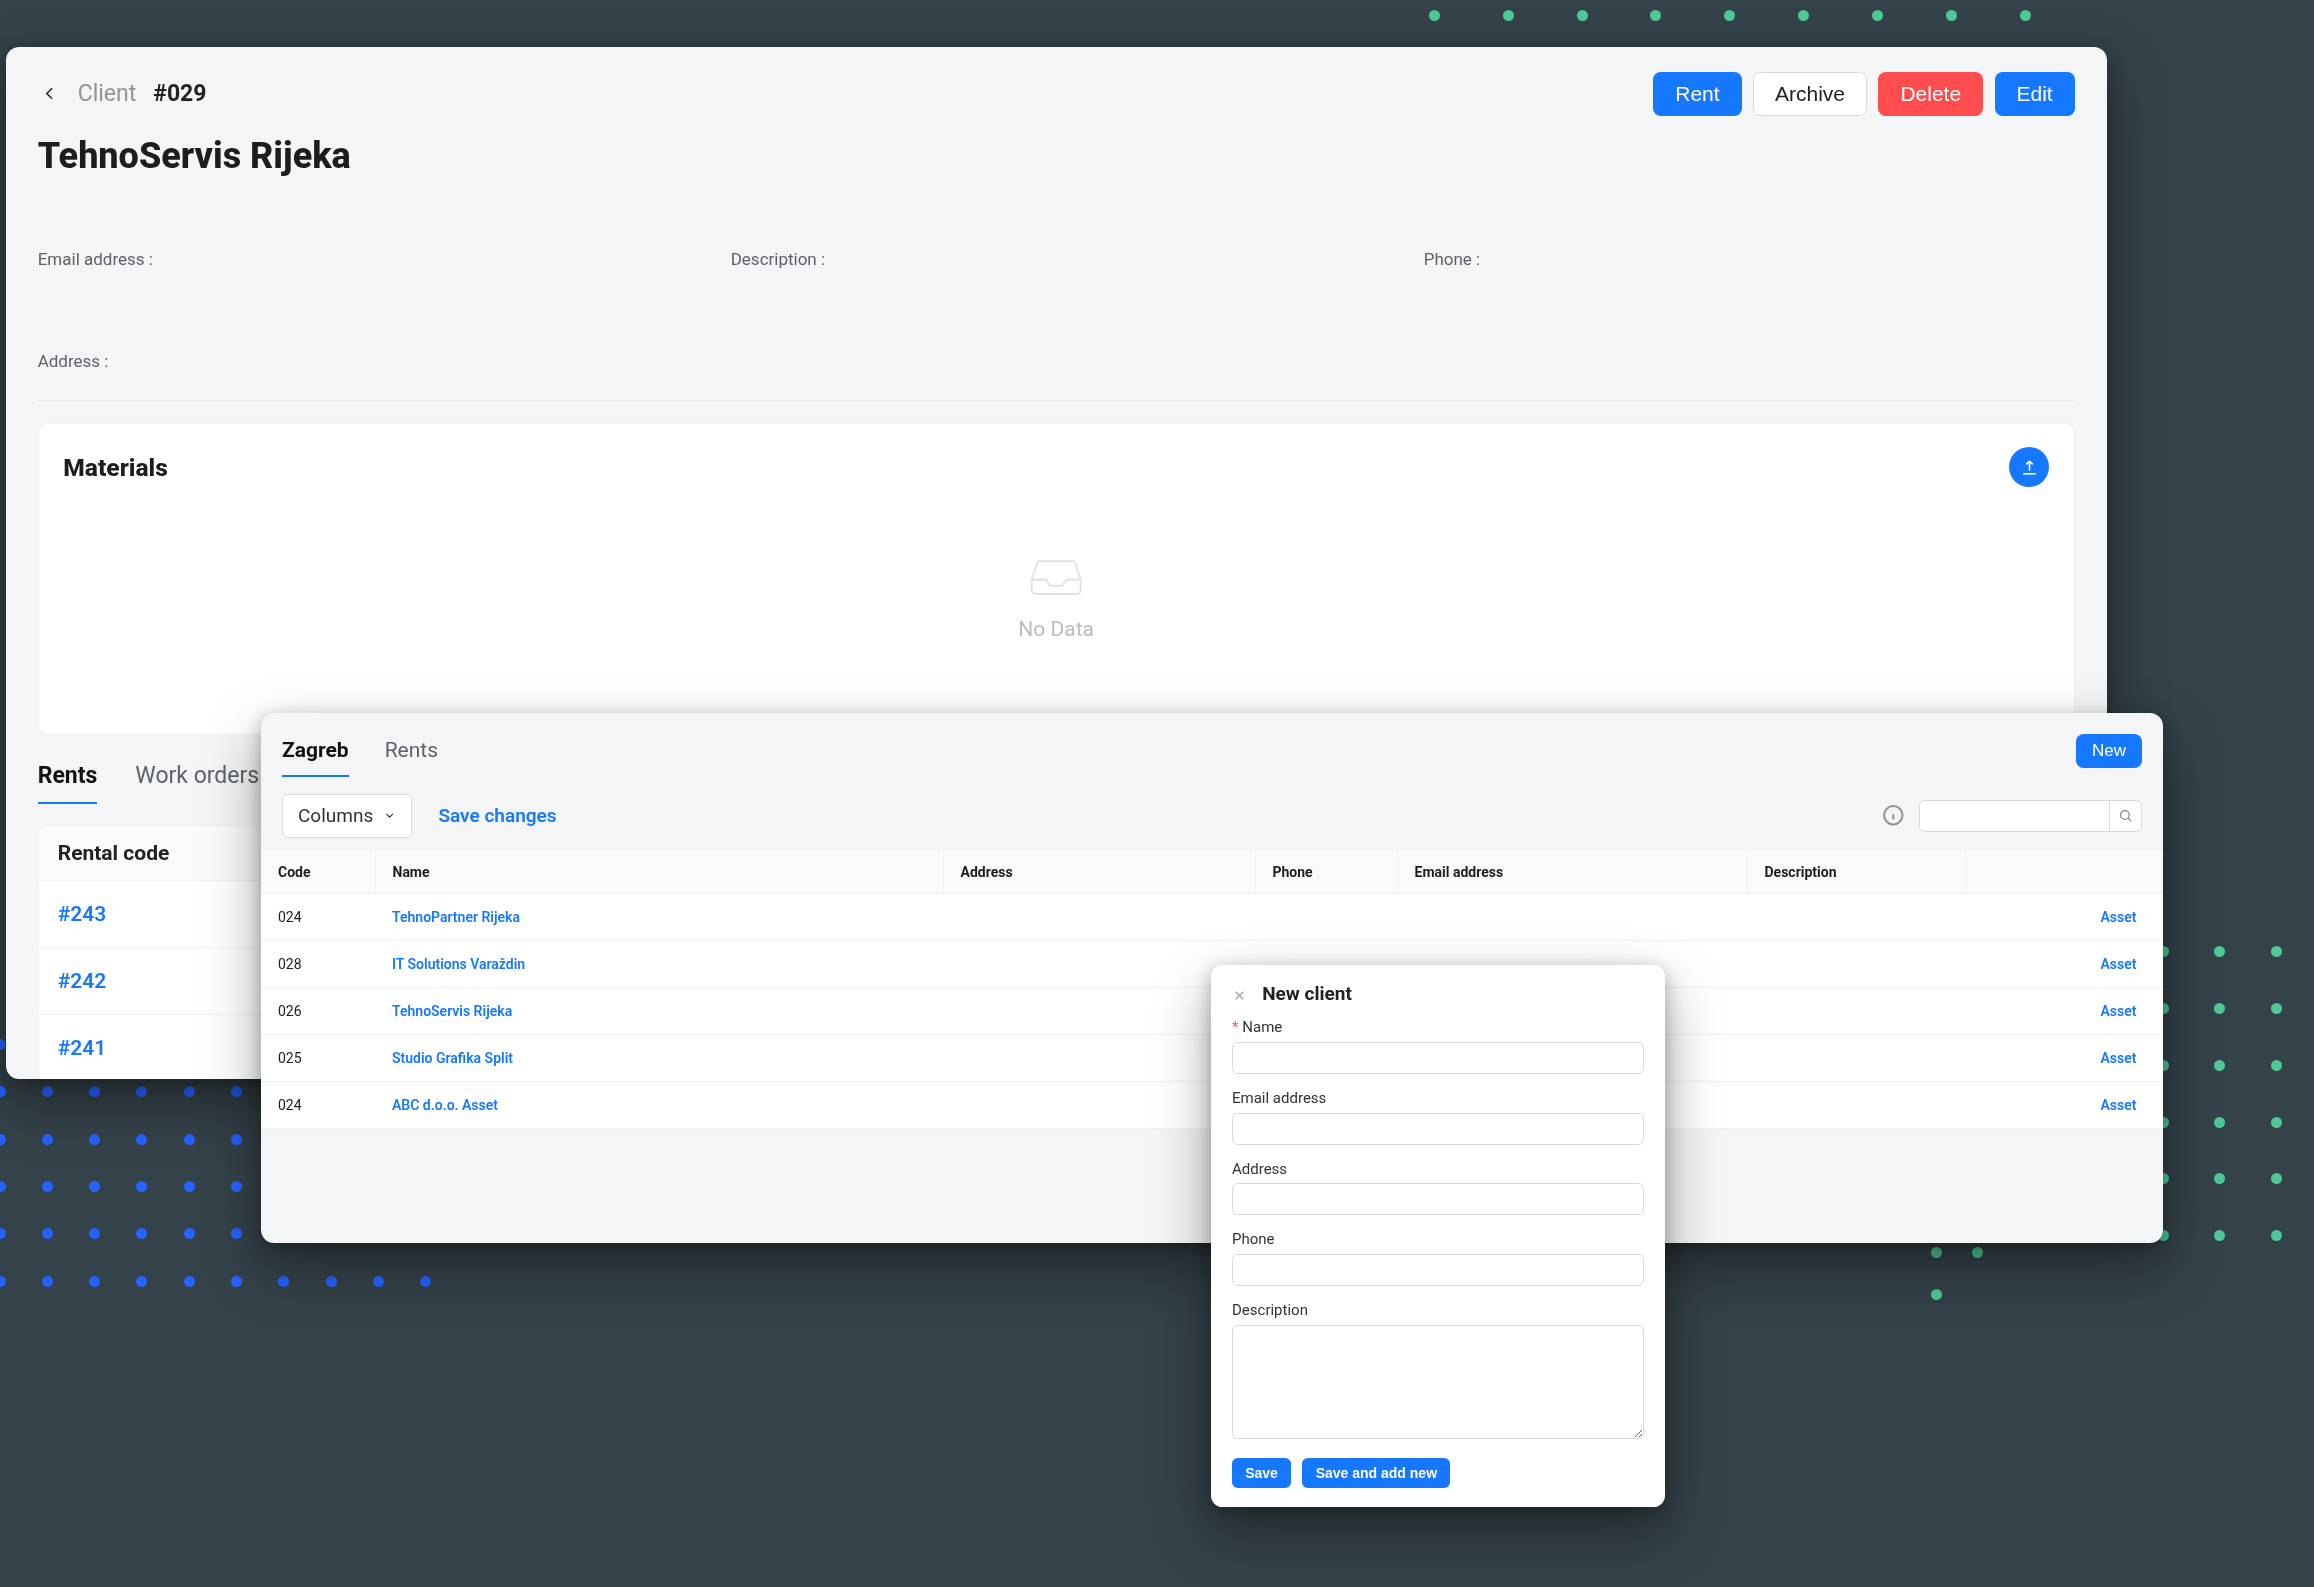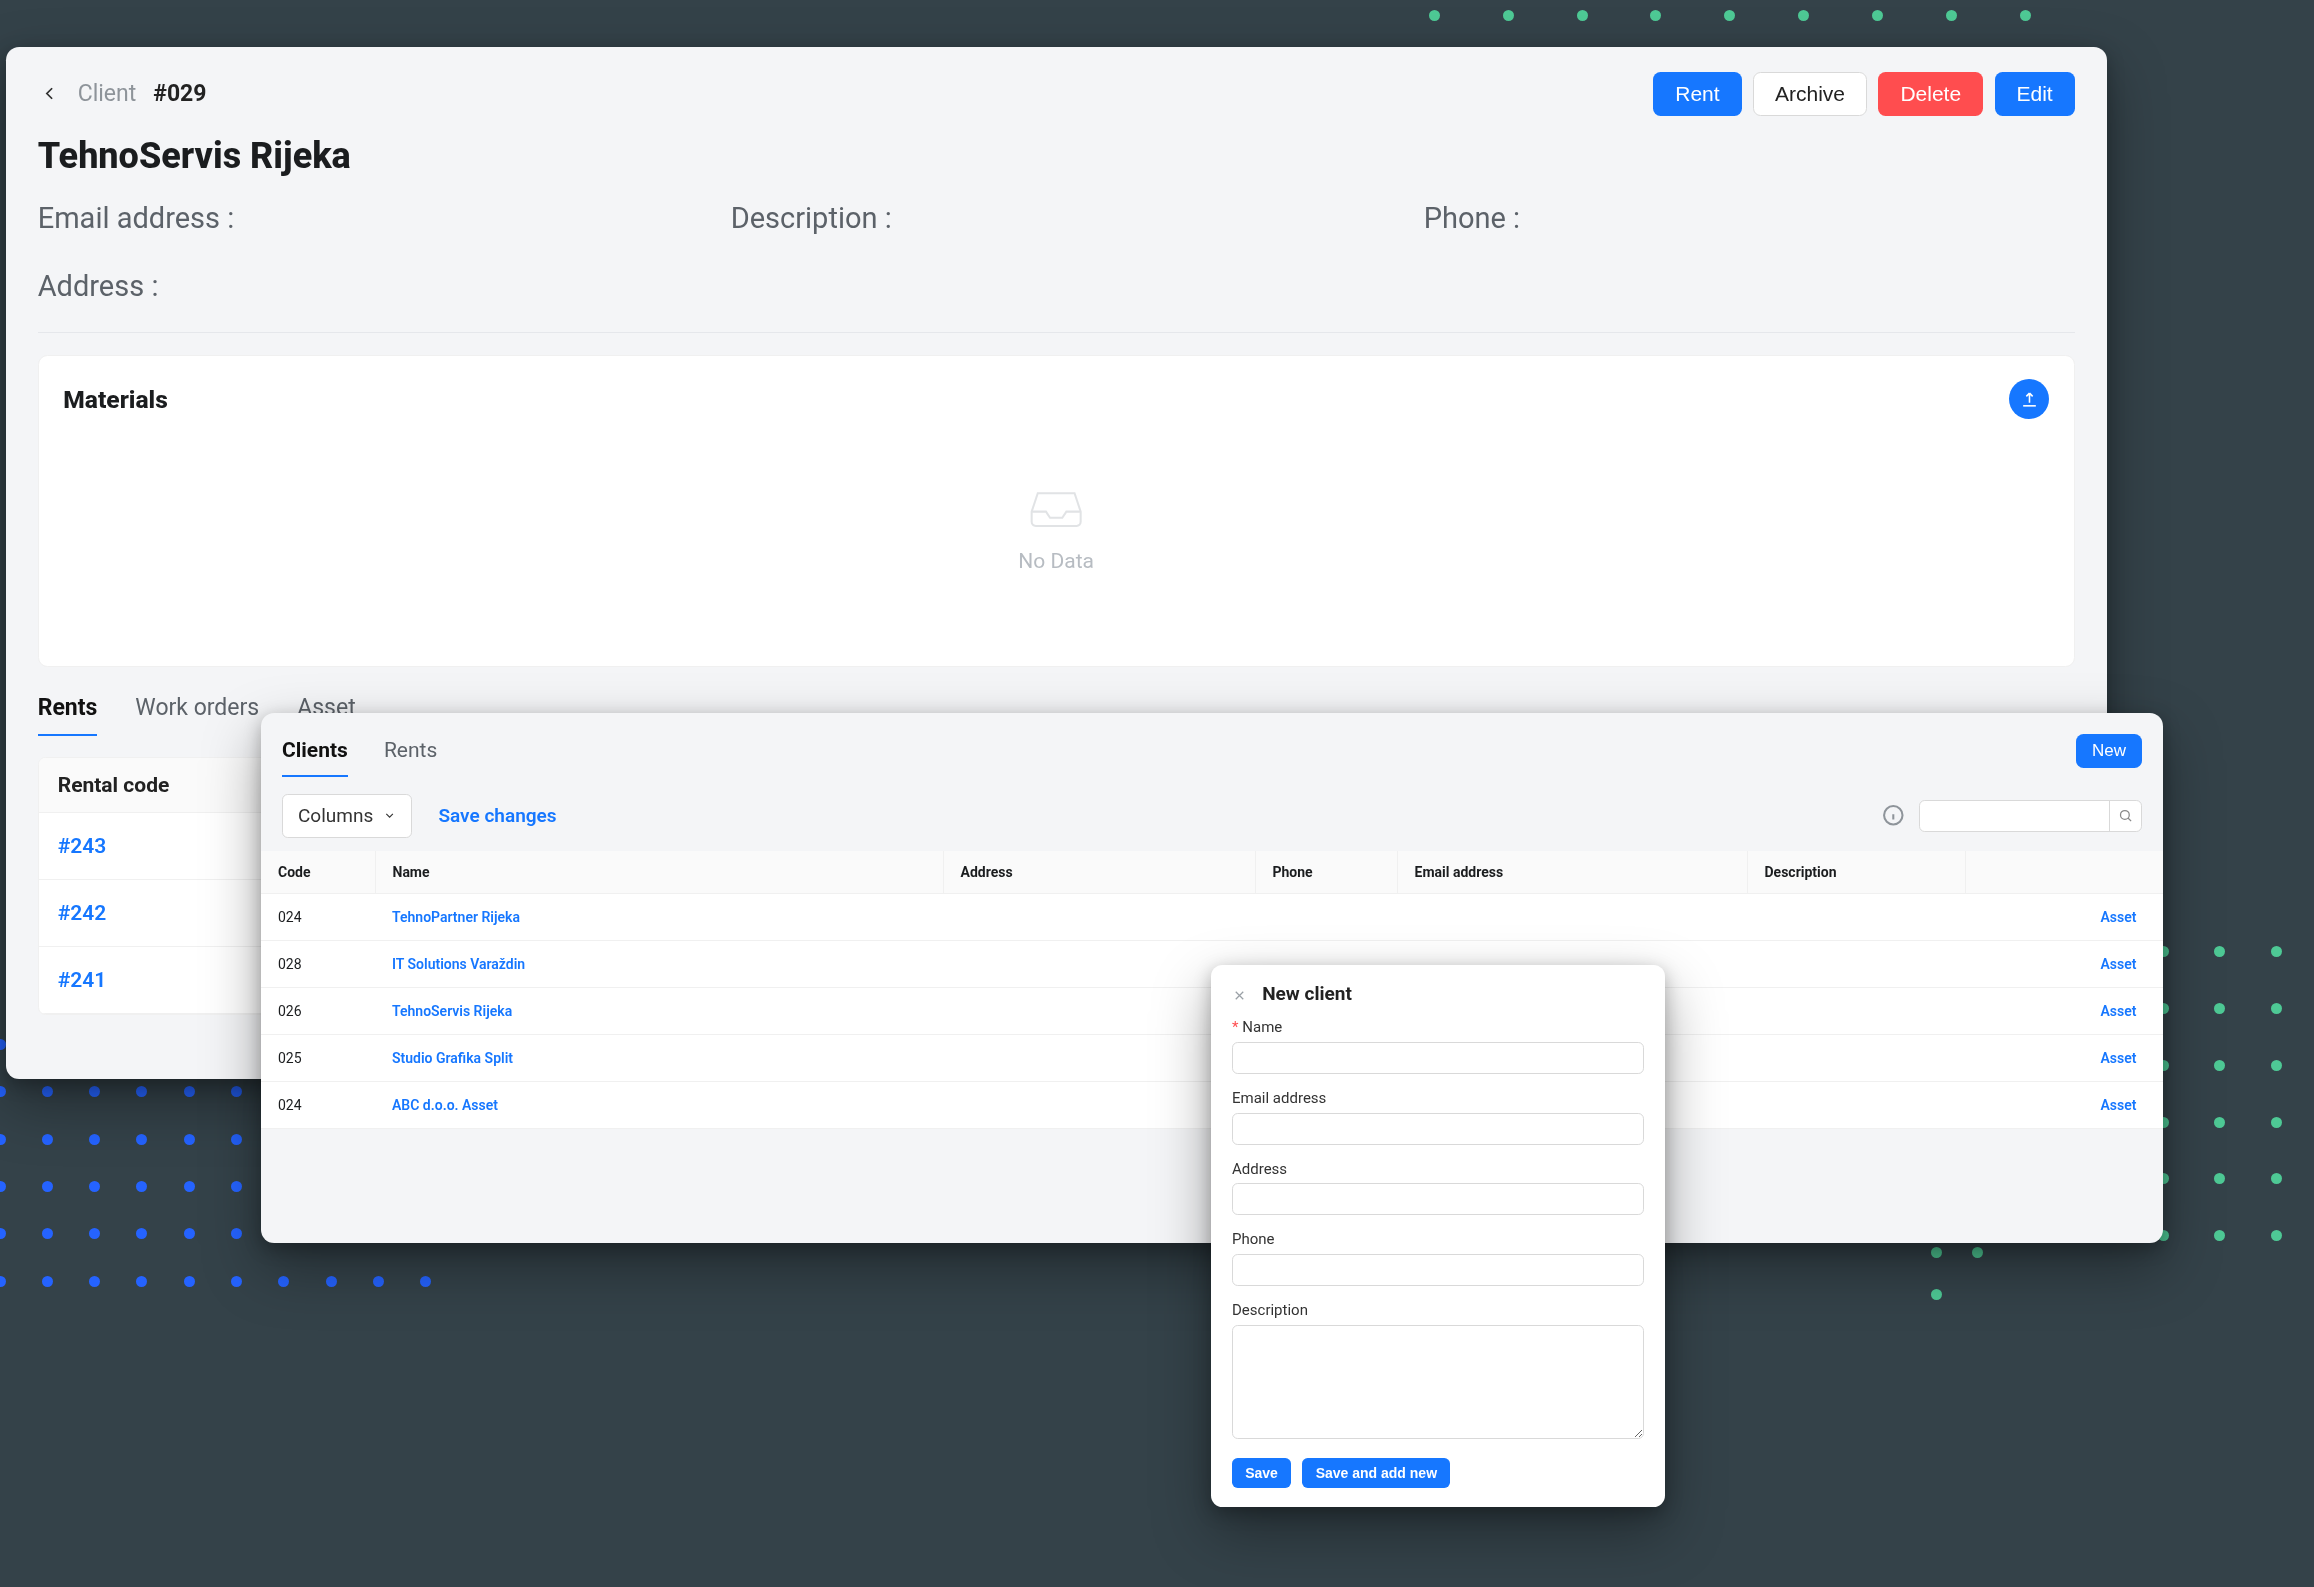--- a/index.html
+++ b/index.html
@@ -56,21 +56,21 @@
   .crumb-left .cid{color:#222;font-weight:700;}
   .crumb-actions{display:flex;gap:11.4px;}
   .btn{
     height:44px;padding:0 21px;border-radius:7.6px;border:0.9px solid transparent;
     font-size:21px;font-weight:500;display:inline-flex;align-items:center;justify-content:center;
     background:var(--primary);color:#fff;cursor:pointer;
   }
   .btn.outline{background:#fff;color:#222;border-color:#d9d9d9;}
   .btn.danger{background:var(--danger);}
   .client-title{font-size:36px;font-weight:800;margin:19px 0 24.6px 0;}
-  .info-grid{display:flex;gap:42px;font-size:29px;color:var(--text-mid);padding-bottom:17px;}
+  .info-grid{display:flex;gap:42px;font-size:17px;color:var(--text-mid);padding-bottom:17px;margin-top:48px;}
   .info-grid .slot{flex:1;}
   .info-wrap{display:flex;flex-wrap:wrap;gap:17px 57px;}
 
   .divider{height:0.9px;background:var(--border-light);margin:11.4px 32px 0 32px;}
 
   .materials{
     margin:23px 32px 0 32px;
     background:#fff;border-radius:9.5px;border:0.9px solid var(--border-lighter);
     min-height:312px;position:relative;
   }
@@ -484,21 +484,21 @@
             <td class="link"><a href="#">Pro</a></td>
           </tr>
         </tbody>
     </table>
   </div>
 </div>
 
 <div class="card" id="card-list">
   <div class="list-top">
     <div class="list-tabs">
-      <div class="tab active">Clients</div>
+      <div class="tab active">Zagreb</div>
       <div class="tab">Rents</div>
     </div>
     <button class="btn" style="height:34px;font-size:17px;padding:0 15px;">New</button>
   </div>
 
   <div class="list-toolbar">
     <div class="tool-left">
       <div class="columns-btn">
         <span>Columns</span>
         <svg class="chev" viewBox="0 0 24 24" fill="none" stroke="currentColor" stroke-width="2">

